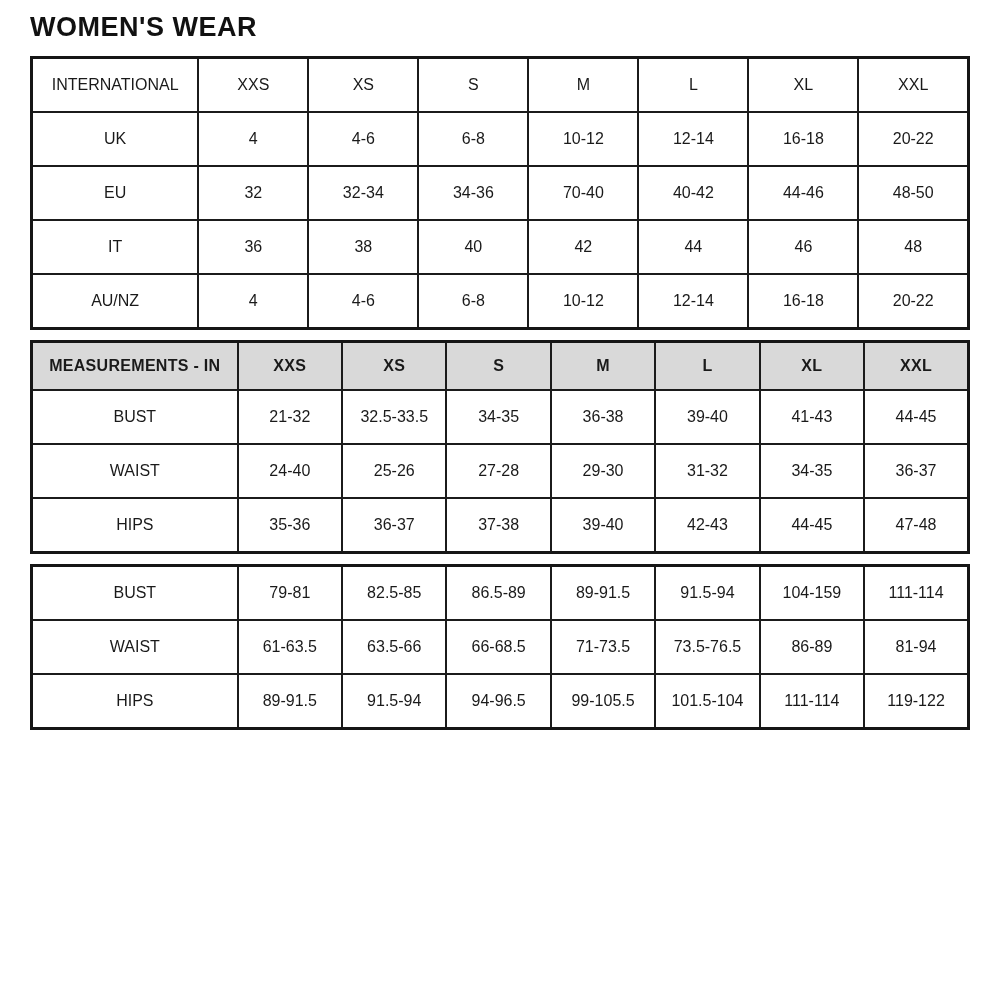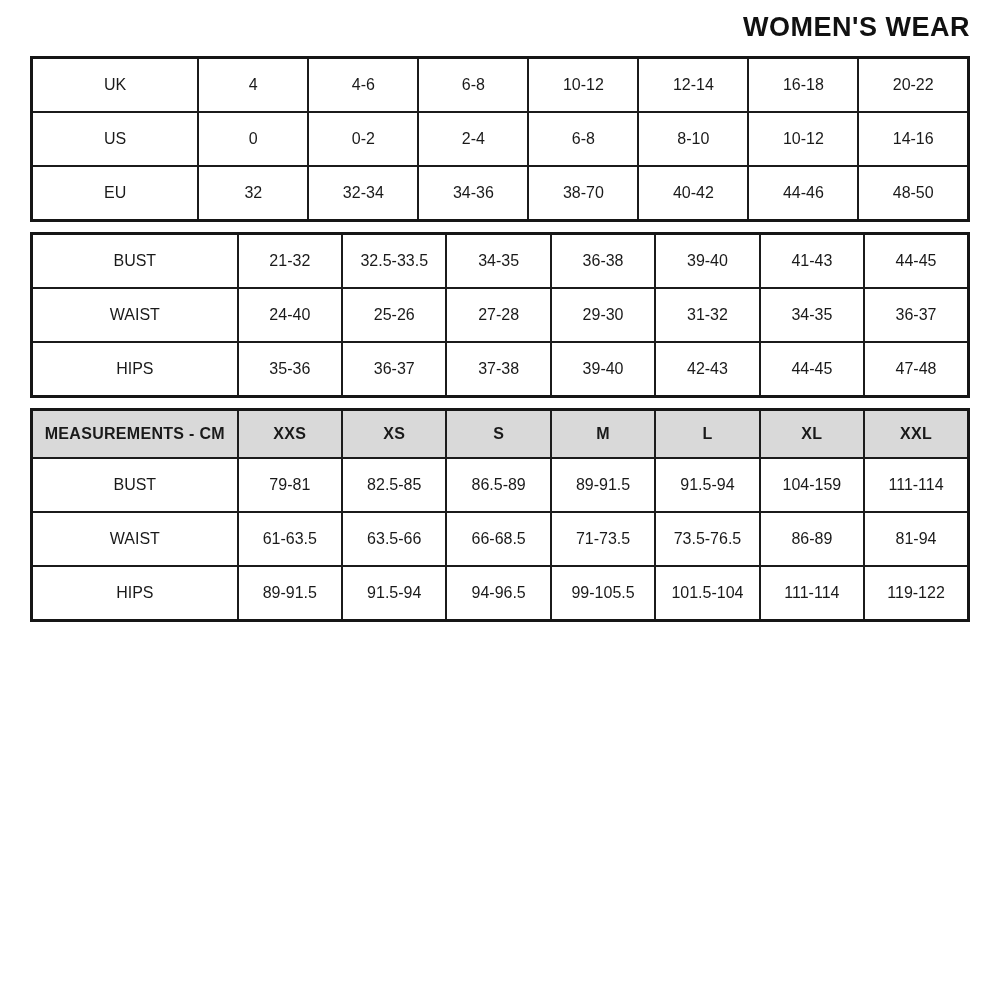--- a/index.html
+++ b/index.html
@@ -9,21 +9,21 @@
     -webkit-font-smoothing:antialiased;
   }
   .page {
     width:1000px; height:1000px;
     box-sizing:border-box;
     padding:12px 30px 0 30px;
     background:#ffffff;
     overflow:hidden;
   }
   .page-title {
-    text-align:right;
+    text-align:left;
     font-size:27px;
     font-weight:bold;
     letter-spacing:0.5px;
     margin:0 0 13px 0;
     color:#111111;
   }
   table.sizing {
     width:100%;
     border-collapse:collapse;
     table-layout:fixed;
@@ -72,67 +72,97 @@
       <col style="width:17.8%">
       <col style="width:11.743%">
         <col style="width:11.743%">
         <col style="width:11.743%">
       <col style="width:11.743%">
         <col style="width:11.743%">
         <col style="width:11.743%">
         <col style="width:11.743%">
     </colgroup>
     <tbody>
+      <tr class="conv-head">
+        <td class="row-label">INTERNATIONAL</td>
+        <td>XXS</td>
+        <td>XS</td>
+        <td>S</td>
+        <td>M</td>
+        <td>L</td>
+        <td>XL</td>
+        <td>XXL</td>
+      </tr>
       <tr class="conv-row">
         <td class="row-label">UK</td>
         <td>4</td>
         <td>4-6</td>
         <td>6-8</td>
         <td>10-12</td>
         <td>12-14</td>
         <td>16-18</td>
         <td>20-22</td>
       </tr>
       <tr class="conv-row">
-        <td class="row-label">US</td>
-        <td>0</td>
-        <td>0-2</td>
-        <td>2-4</td>
-        <td>6-8</td>
-        <td>8-10</td>
-        <td>10-12</td>
-        <td>14-16</td>
-      </tr>
-      <tr class="conv-row">
         <td class="row-label">EU</td>
         <td>32</td>
         <td>32-34</td>
         <td>34-36</td>
-        <td>38-70</td>
+        <td>70-40</td>
         <td>40-42</td>
         <td>44-46</td>
         <td>48-50</td>
       </tr>
+      <tr class="conv-row">
+        <td class="row-label">IT</td>
+        <td>36</td>
+        <td>38</td>
+        <td>40</td>
+        <td>42</td>
+        <td>44</td>
+        <td>46</td>
+        <td>48</td>
+      </tr>
+      <tr class="conv-row">
+        <td class="row-label">AU/NZ</td>
+        <td>4</td>
+        <td>4-6</td>
+        <td>6-8</td>
+        <td>10-12</td>
+        <td>12-14</td>
+        <td>16-18</td>
+        <td>20-22</td>
+      </tr>
     </tbody>
   </table>
 
   <div class="tbl-gap"></div>
 
   <table class="sizing">
     <colgroup>
       <col style="width:22%">
       <col style="width:11.143%">
         <col style="width:11.143%">
         <col style="width:11.143%">
       <col style="width:11.143%">
         <col style="width:11.143%">
         <col style="width:11.143%">
         <col style="width:11.143%">
     </colgroup>
     <tbody>
+      <tr class="meas-head">
+        <td>MEASUREMENTS - IN</td>
+        <td>XXS</td>
+        <td>XS</td>
+        <td>S</td>
+        <td>M</td>
+        <td>L</td>
+        <td>XL</td>
+        <td>XXL</td>
+      </tr>
       <tr class="meas-row">
         <td class="row-label">BUST</td>
         <td class="val">21-32</td>
         <td class="val">32.5-33.5</td>
         <td class="val">34-35</td>
         <td class="val">36-38</td>
         <td class="val">39-40</td>
         <td class="val">41-43</td>
         <td class="val">44-45</td>
       </tr>
@@ -166,30 +196,20 @@
       <col style="width:22%">
       <col style="width:11.143%">
         <col style="width:11.143%">
         <col style="width:11.143%">
       <col style="width:11.143%">
         <col style="width:11.143%">
         <col style="width:11.143%">
         <col style="width:11.143%">
     </colgroup>
     <tbody>
-      <tr class="meas-head">
-        <td>MEASUREMENTS - CM</td>
-        <td>XXS</td>
-        <td>XS</td>
-        <td>S</td>
-        <td>M</td>
-        <td>L</td>
-        <td>XL</td>
-        <td>XXL</td>
-      </tr>
       <tr class="meas-row">
         <td class="row-label">BUST</td>
         <td class="val">79-81</td>
         <td class="val">82.5-85</td>
         <td class="val">86.5-89</td>
         <td class="val">89-91.5</td>
         <td class="val">91.5-94</td>
         <td class="val">104-159</td>
         <td class="val">111-114</td>
       </tr>

